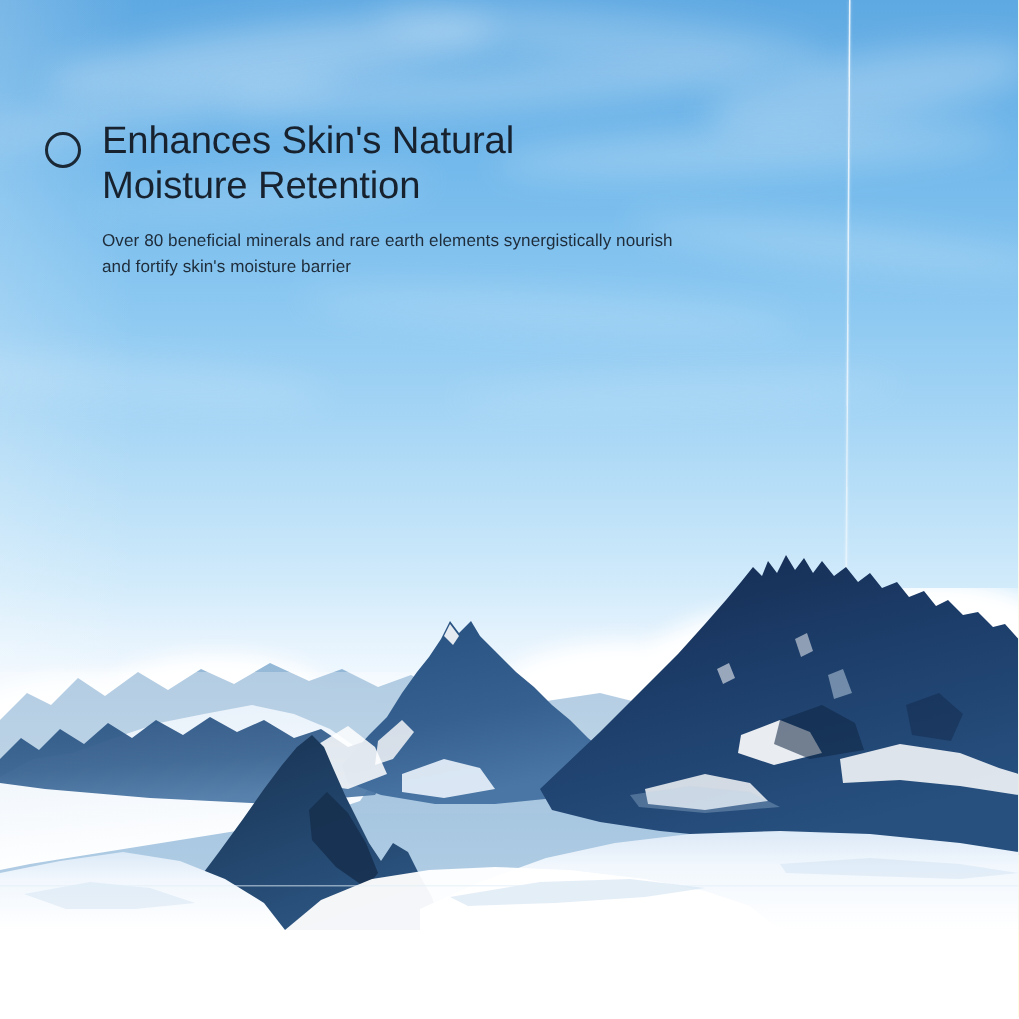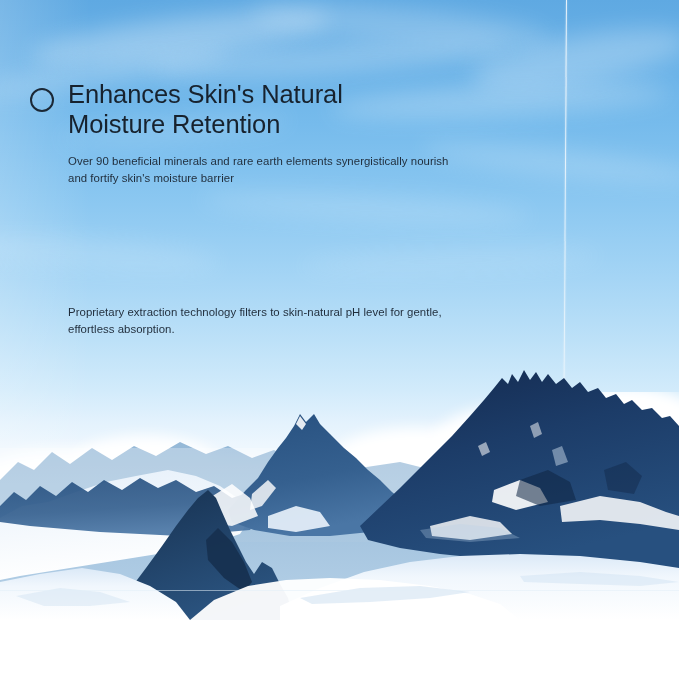--- a/index.html
+++ b/index.html
@@ -303,23 +303,21 @@
   <div class="seam-h"></div>
 
   <div class="content">
 
     <div class="feature f1">
       <div class="bullet-row">
         <span class="bullet"></span>
         <h2 class="feature-heading">Enhances Skin's Natural
 Moisture Retention</h2>
       </div>
-      <p class="feature-body">Over 90 beneficial minerals and rare earth elements synergistically nourish
+      <p class="feature-body">Over 80 beneficial minerals and rare earth elements synergistically nourish
 and fortify skin's moisture barrier</p>
     </div>
 
     <div class="feature f2">
-      <p class="feature-body">Proprietary extraction technology filters to skin-natural pH level for gentle,
-effortless absorption.</p>
     </div>
 
   </div>
 </div>
 
 </body></html>

